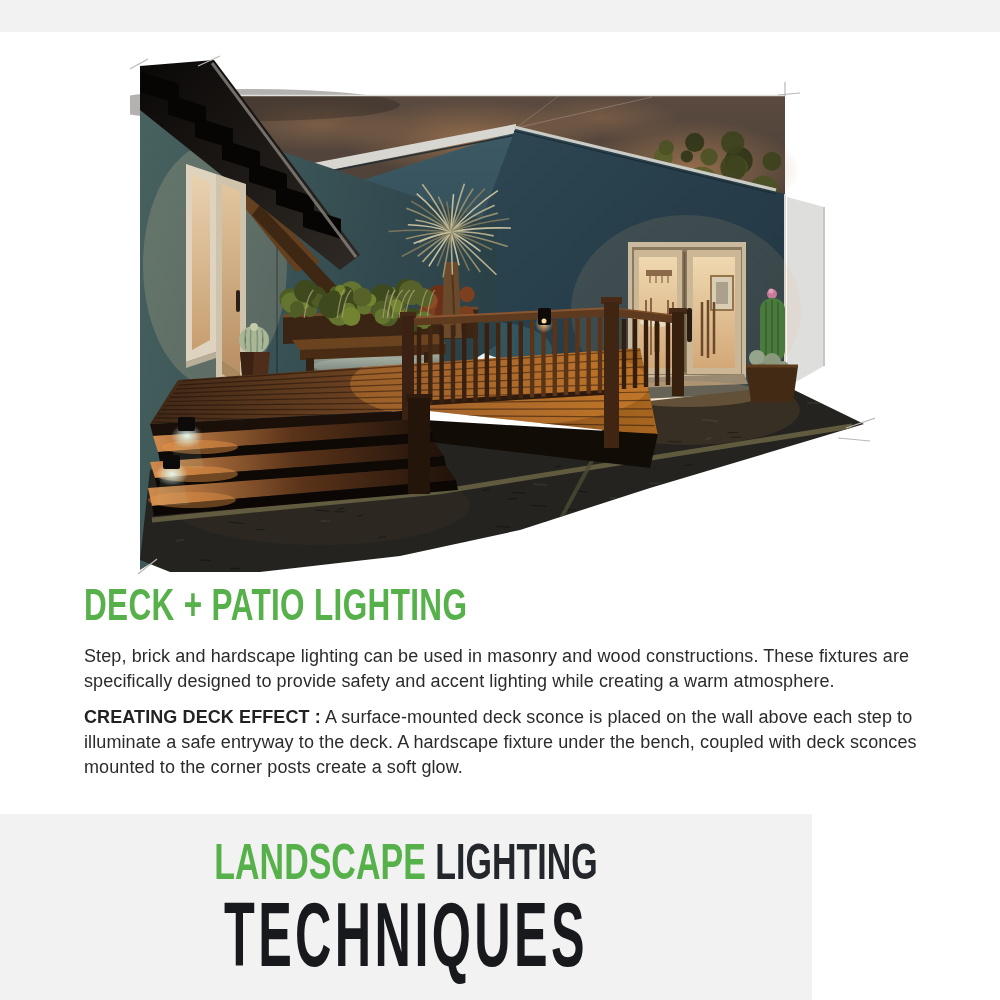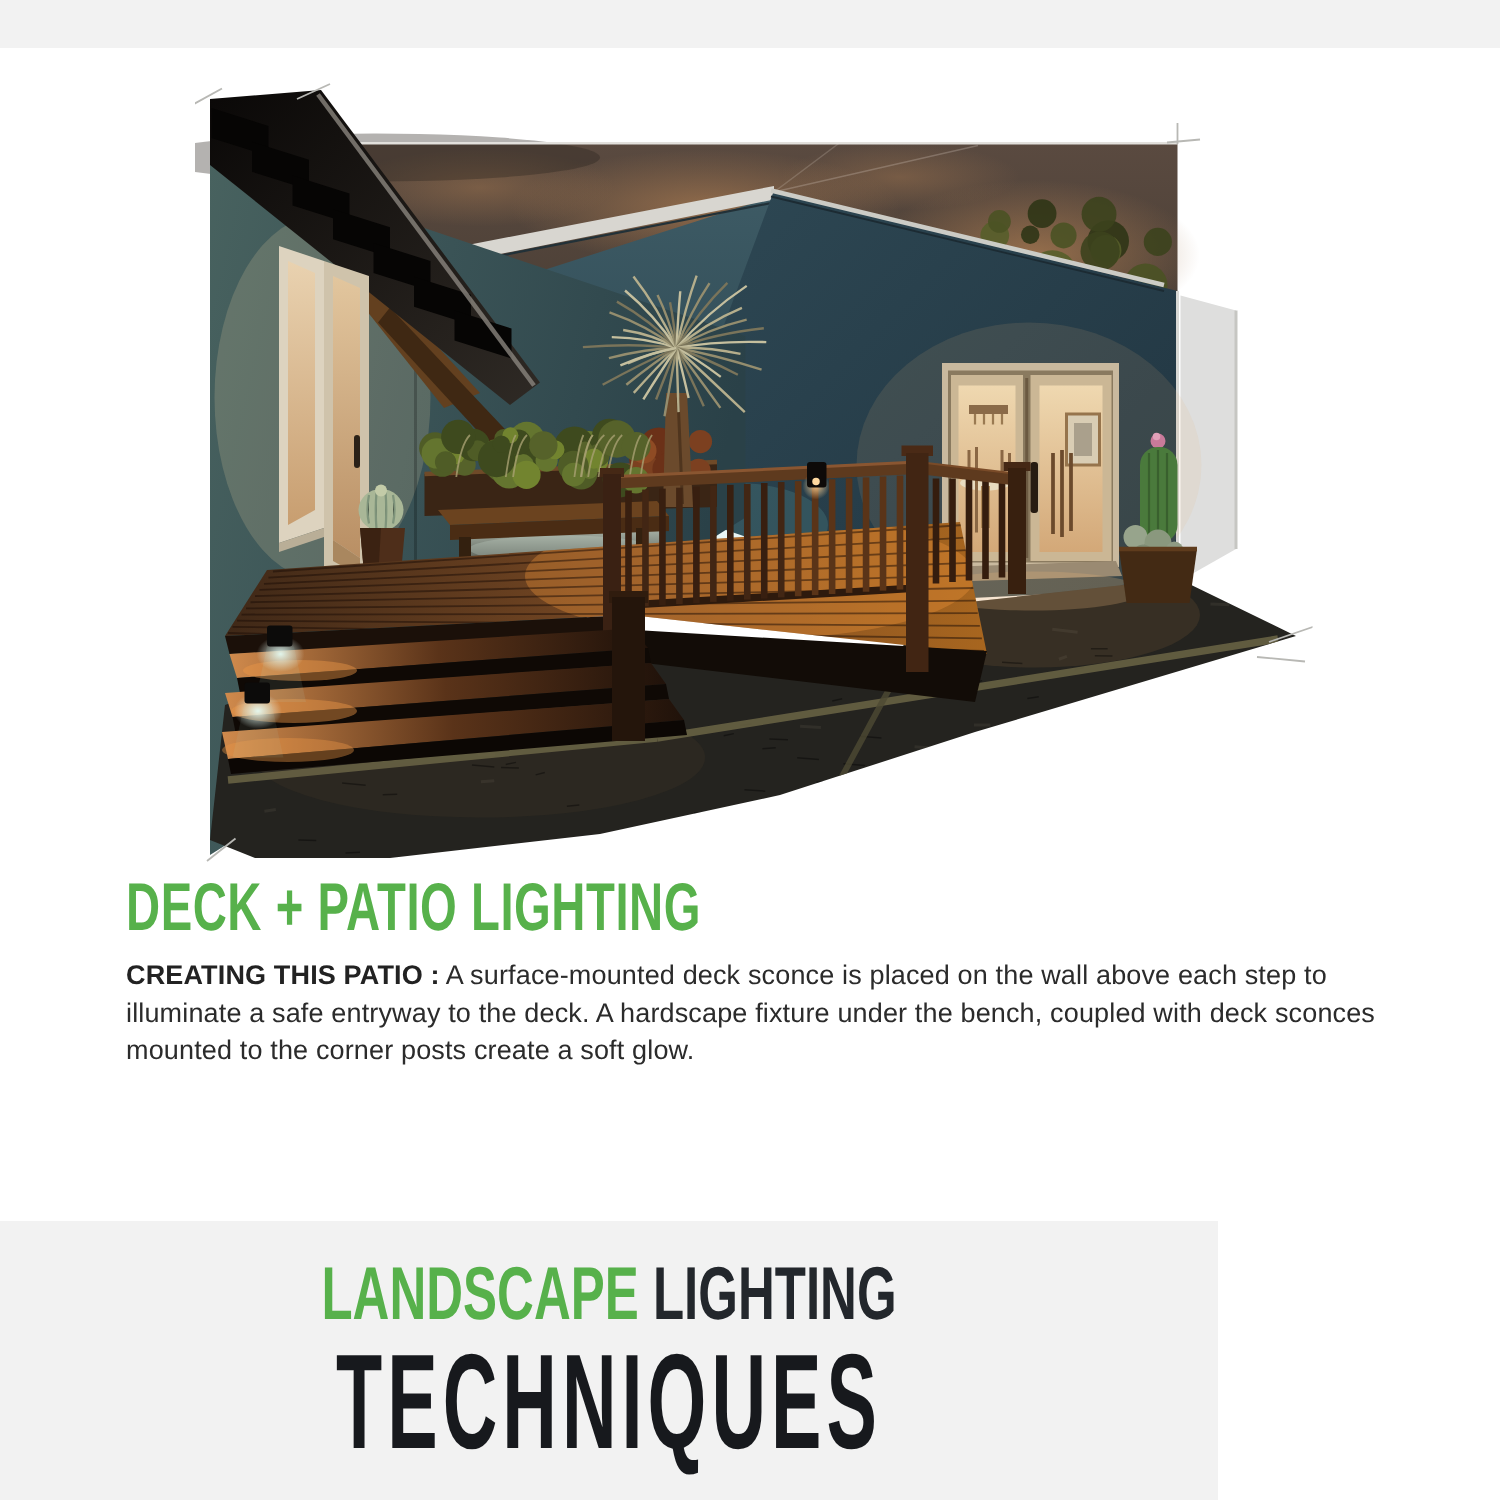--- a/index.html
+++ b/index.html
@@ -658,19 +658,20 @@
     <line x1="778" y1="95" x2="800" y2="93"></line>
     <line x1="846" y1="428" x2="878" y2="417"></line>
     <line x1="838" y1="438" x2="870" y2="441"></line>
     <line x1="138" y1="574" x2="157" y2="559"></line>
   </g>
 </svg>
 </div>
 
 <div class="content">
   <h1 class="heading">DECK + PATIO LIGHTING</h1>
-  <p class="para para2"><span class="effect-label">CREATING THIS PATIO :</span><span> A surface-mounted deck sconce is placed on the wall above each step to illuminate a safe entryway to the deck. A hardscape fixture under the bench, coupled with deck sconces mounted to the corner posts create a soft glow.</span></p>
+  <p class="para para1">Step, brick and hardscape lighting can be used in masonry and wood constructions. These fixtures are specifically designed to provide safety and accent lighting while creating a warm atmosphere.</p>
+  <p class="para para2"><span class="effect-label">CREATING DECK EFFECT :</span><span> A surface-mounted deck sconce is placed on the wall above each step to illuminate a safe entryway to the deck. A hardscape fixture under the bench, coupled with deck sconces mounted to the corner posts create a soft glow.</span></p>
 </div>
 
 <div class="footer">
   <div class="brand-line"><span class="brand-green">LANDSCAPE</span><span class="brand-dark"> <span>LIGHTING</span></span></div>
   <div class="footer-title">TECHNIQUES</div>
 </div>
 
 </body></html>

